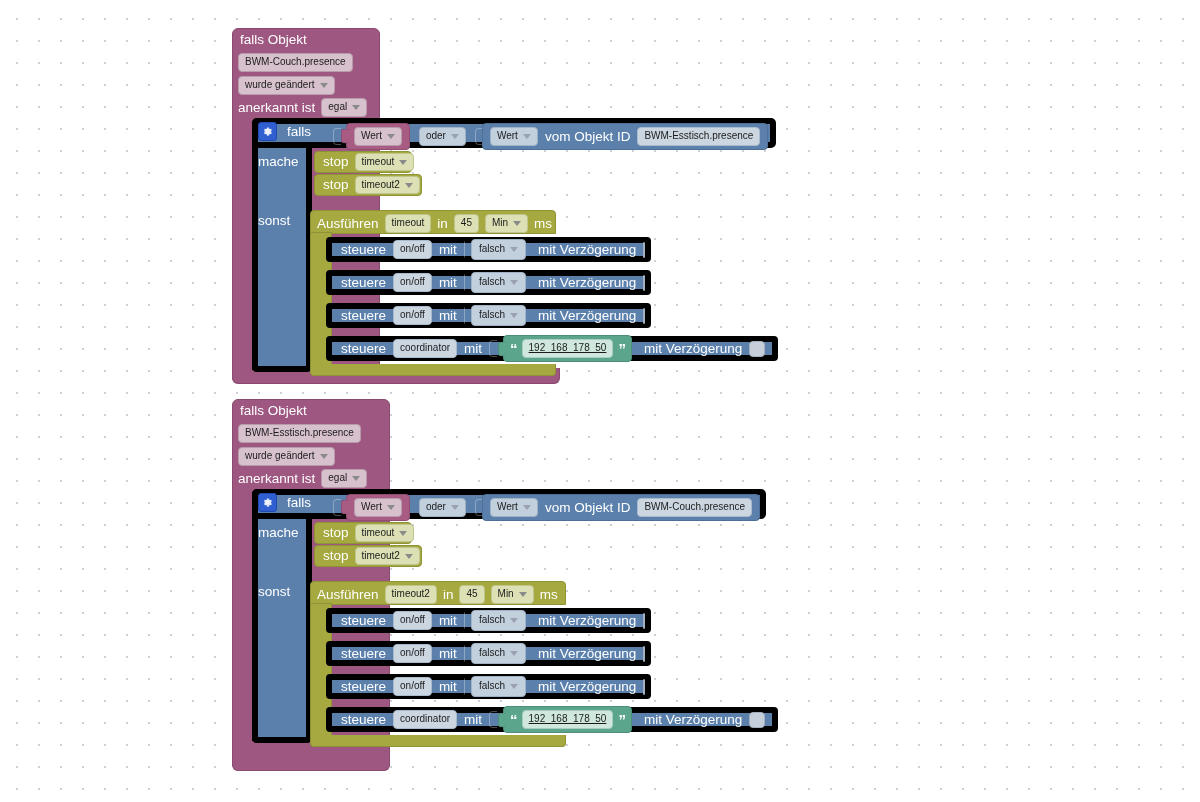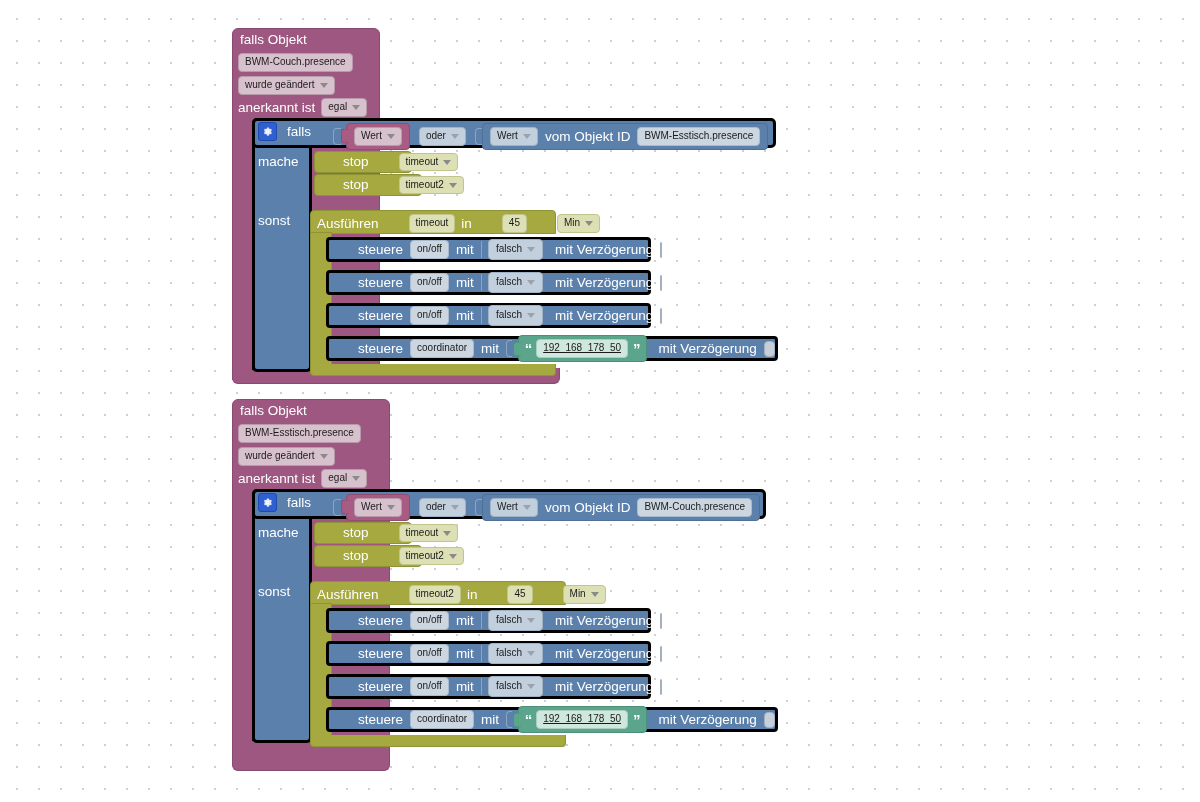--- a/index.html
+++ b/index.html
@@ -10,41 +10,41 @@
     background-size:22px 22px;
     background-position:6px 8px;
     font-family:"Liberation Sans", sans-serif;
     overflow:hidden;
     position:relative;
     -webkit-font-smoothing:antialiased;
   }
   .canvas{position:absolute;left:0;top:0;width:1200px;height:802px;}
 
   
-  .blk{position:absolute;box-sizing:border-box;padding-left:20px;}
+  .blk{position:absolute;box-sizing:border-box;}
   .hat{
     border-radius:6px;
   }
   .magenta{background:#9d5780;border:1px solid #8a4a70;}
-  .blue{background:#5b80ab;border:3px solid #000000;}
+  .blue{background:#5b80ab;border:6px solid #000000;}
   .olive{background:#a5a93f;border:1px solid #8f9337;}
 
   
   .row{display:flex;align-items:center;}
   .lbl{color:#ffffff;font-size:13.5px;white-space:nowrap;line-height:1;}
 
   
   .field{
     display:inline-flex;align-items:center;
     background:#d7c1cd;border:1px solid #b79bab;border-radius:4px;
     color:#1b1b1b;font-size:10px;padding:2px 6px;line-height:1.25;
     white-space:nowrap;
   }
   .field.b{background:#c2cfdd;border-color:#9fb2c6;justify-content:flex-end;}
-  .field.o{background:#dde0b4;border-color:#c0c48d;margin-left:24px;}
+  .field.o{background:#dde0b4;border-color:#c0c48d;}
   .field.g{background:#cfe7dd;border-color:#a9cdc0;text-decoration:underline;}
   .field.w{background:#ccd6e1;border-color:#a8bacd;}
   .caret{
     margin-left:5px;width:0;height:0;
     border-left:4px solid transparent;border-right:4px solid transparent;
     border-top:5px solid #8a8a8a;display:inline-block;
   }
   .caret.lite{border-top-color:#9aa2ae;}
 
   

